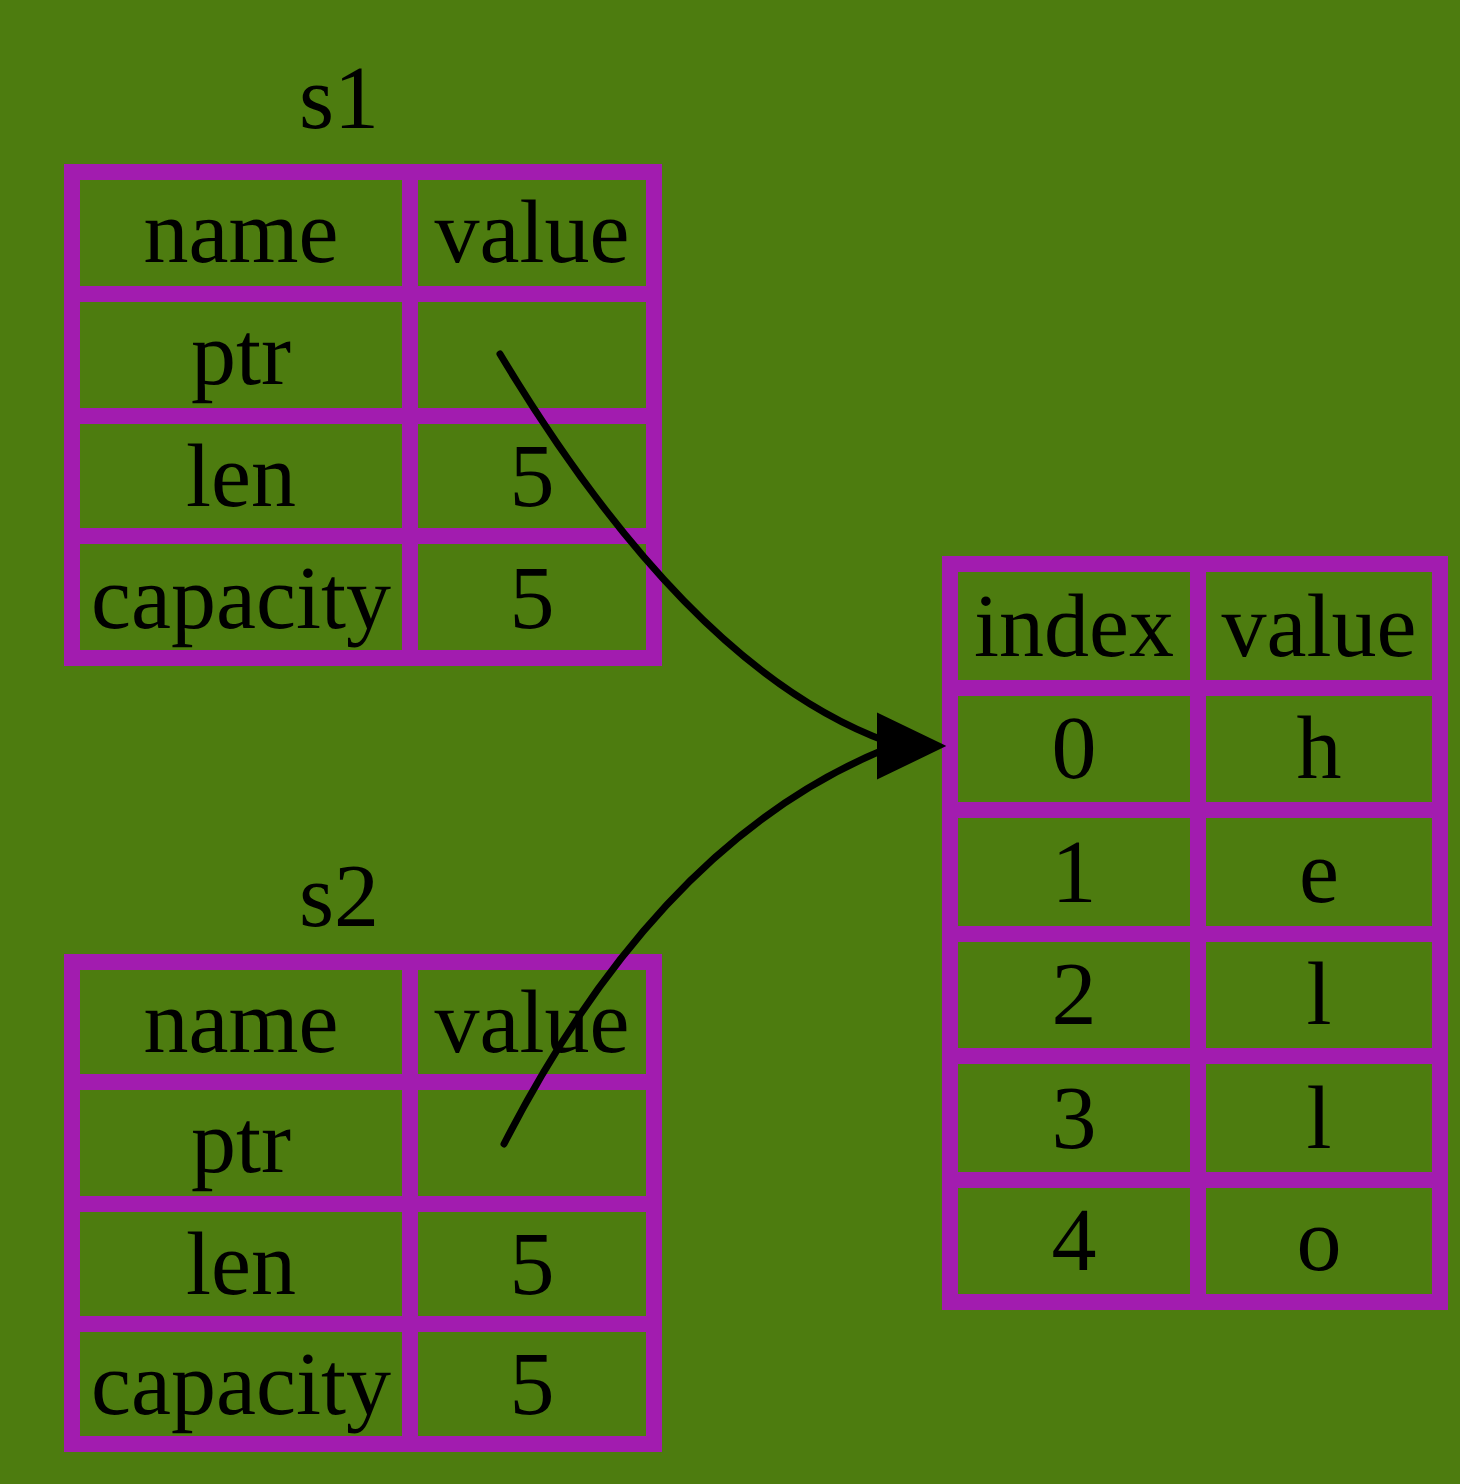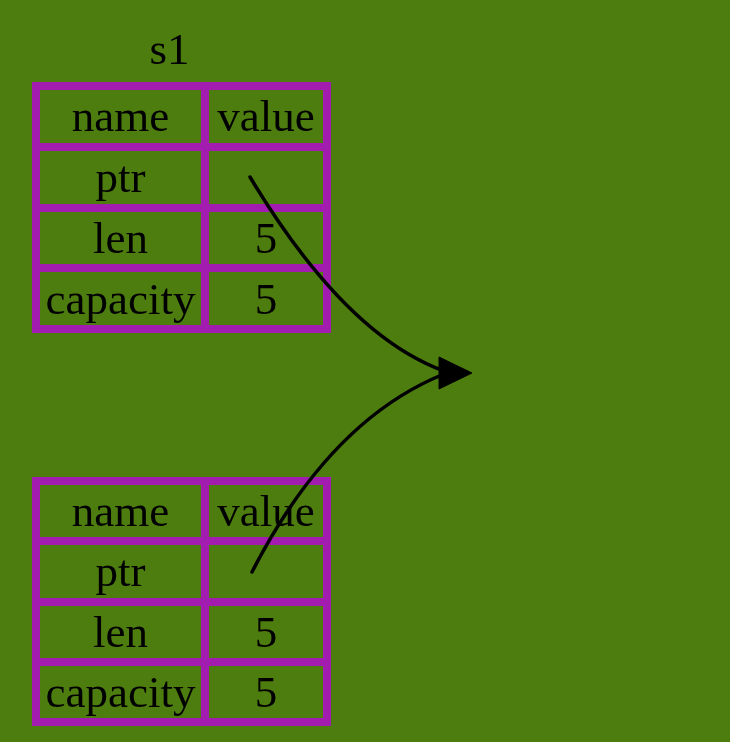--- a/index.html
+++ b/index.html
@@ -79,20 +79,21 @@
       <td>len</td>
       <td>5</td>
     </tr>
     <tr>
       <td>capacity</td>
       <td>5</td>
     </tr>
   </tbody>
     </table>
 
+  <div class="tbl-title" id="s2-title">s2</div>
 
   <table class="diagram-table" id="s2-table">
     <tbody>
         <tr>
       <th style="width:161px">name</th>
       <th style="width:114px">value</th>
     </tr>
     <tr>
       <td>ptr</td>
       <td></td>
@@ -101,20 +102,48 @@
       <td>len</td>
       <td>5</td>
     </tr>
     <tr>
       <td>capacity</td>
       <td>5</td>
     </tr>
   </tbody>
     </table>
 
+  <table class="diagram-table" id="heap-table">
+    <tbody>
+        <tr>
+      <th style="width:116px">index</th>
+      <th style="width:113px">value</th>
+    </tr>
+    <tr>
+      <td>0</td>
+      <td>h</td>
+    </tr>
+    <tr>
+      <td>1</td>
+      <td>e</td>
+    </tr>
+    <tr>
+      <td>2</td>
+      <td>l</td>
+    </tr>
+    <tr>
+      <td>3</td>
+      <td>l</td>
+    </tr>
+    <tr>
+      <td>4</td>
+      <td>o</td>
+    </tr>
+  </tbody>
+    </table>
 
   <svg class="arrow-layer" width="730" height="742" viewBox="0 0 730 742" xmlns="http://www.w3.org/2000/svg">
     <path d="M 250 177 Q 345 335 444 371" fill="none" stroke="#000000" stroke-width="3.5" stroke-linecap="round"></path>
     <path d="M 252 572 Q 330 420 444 374" fill="none" stroke="#000000" stroke-width="3.5" stroke-linecap="round"></path>
     <polygon points="472,373 439,357 439,389" fill="#000000" stroke="#000000"></polygon>
   </svg>
 
 </div>
 
 </body></html>

